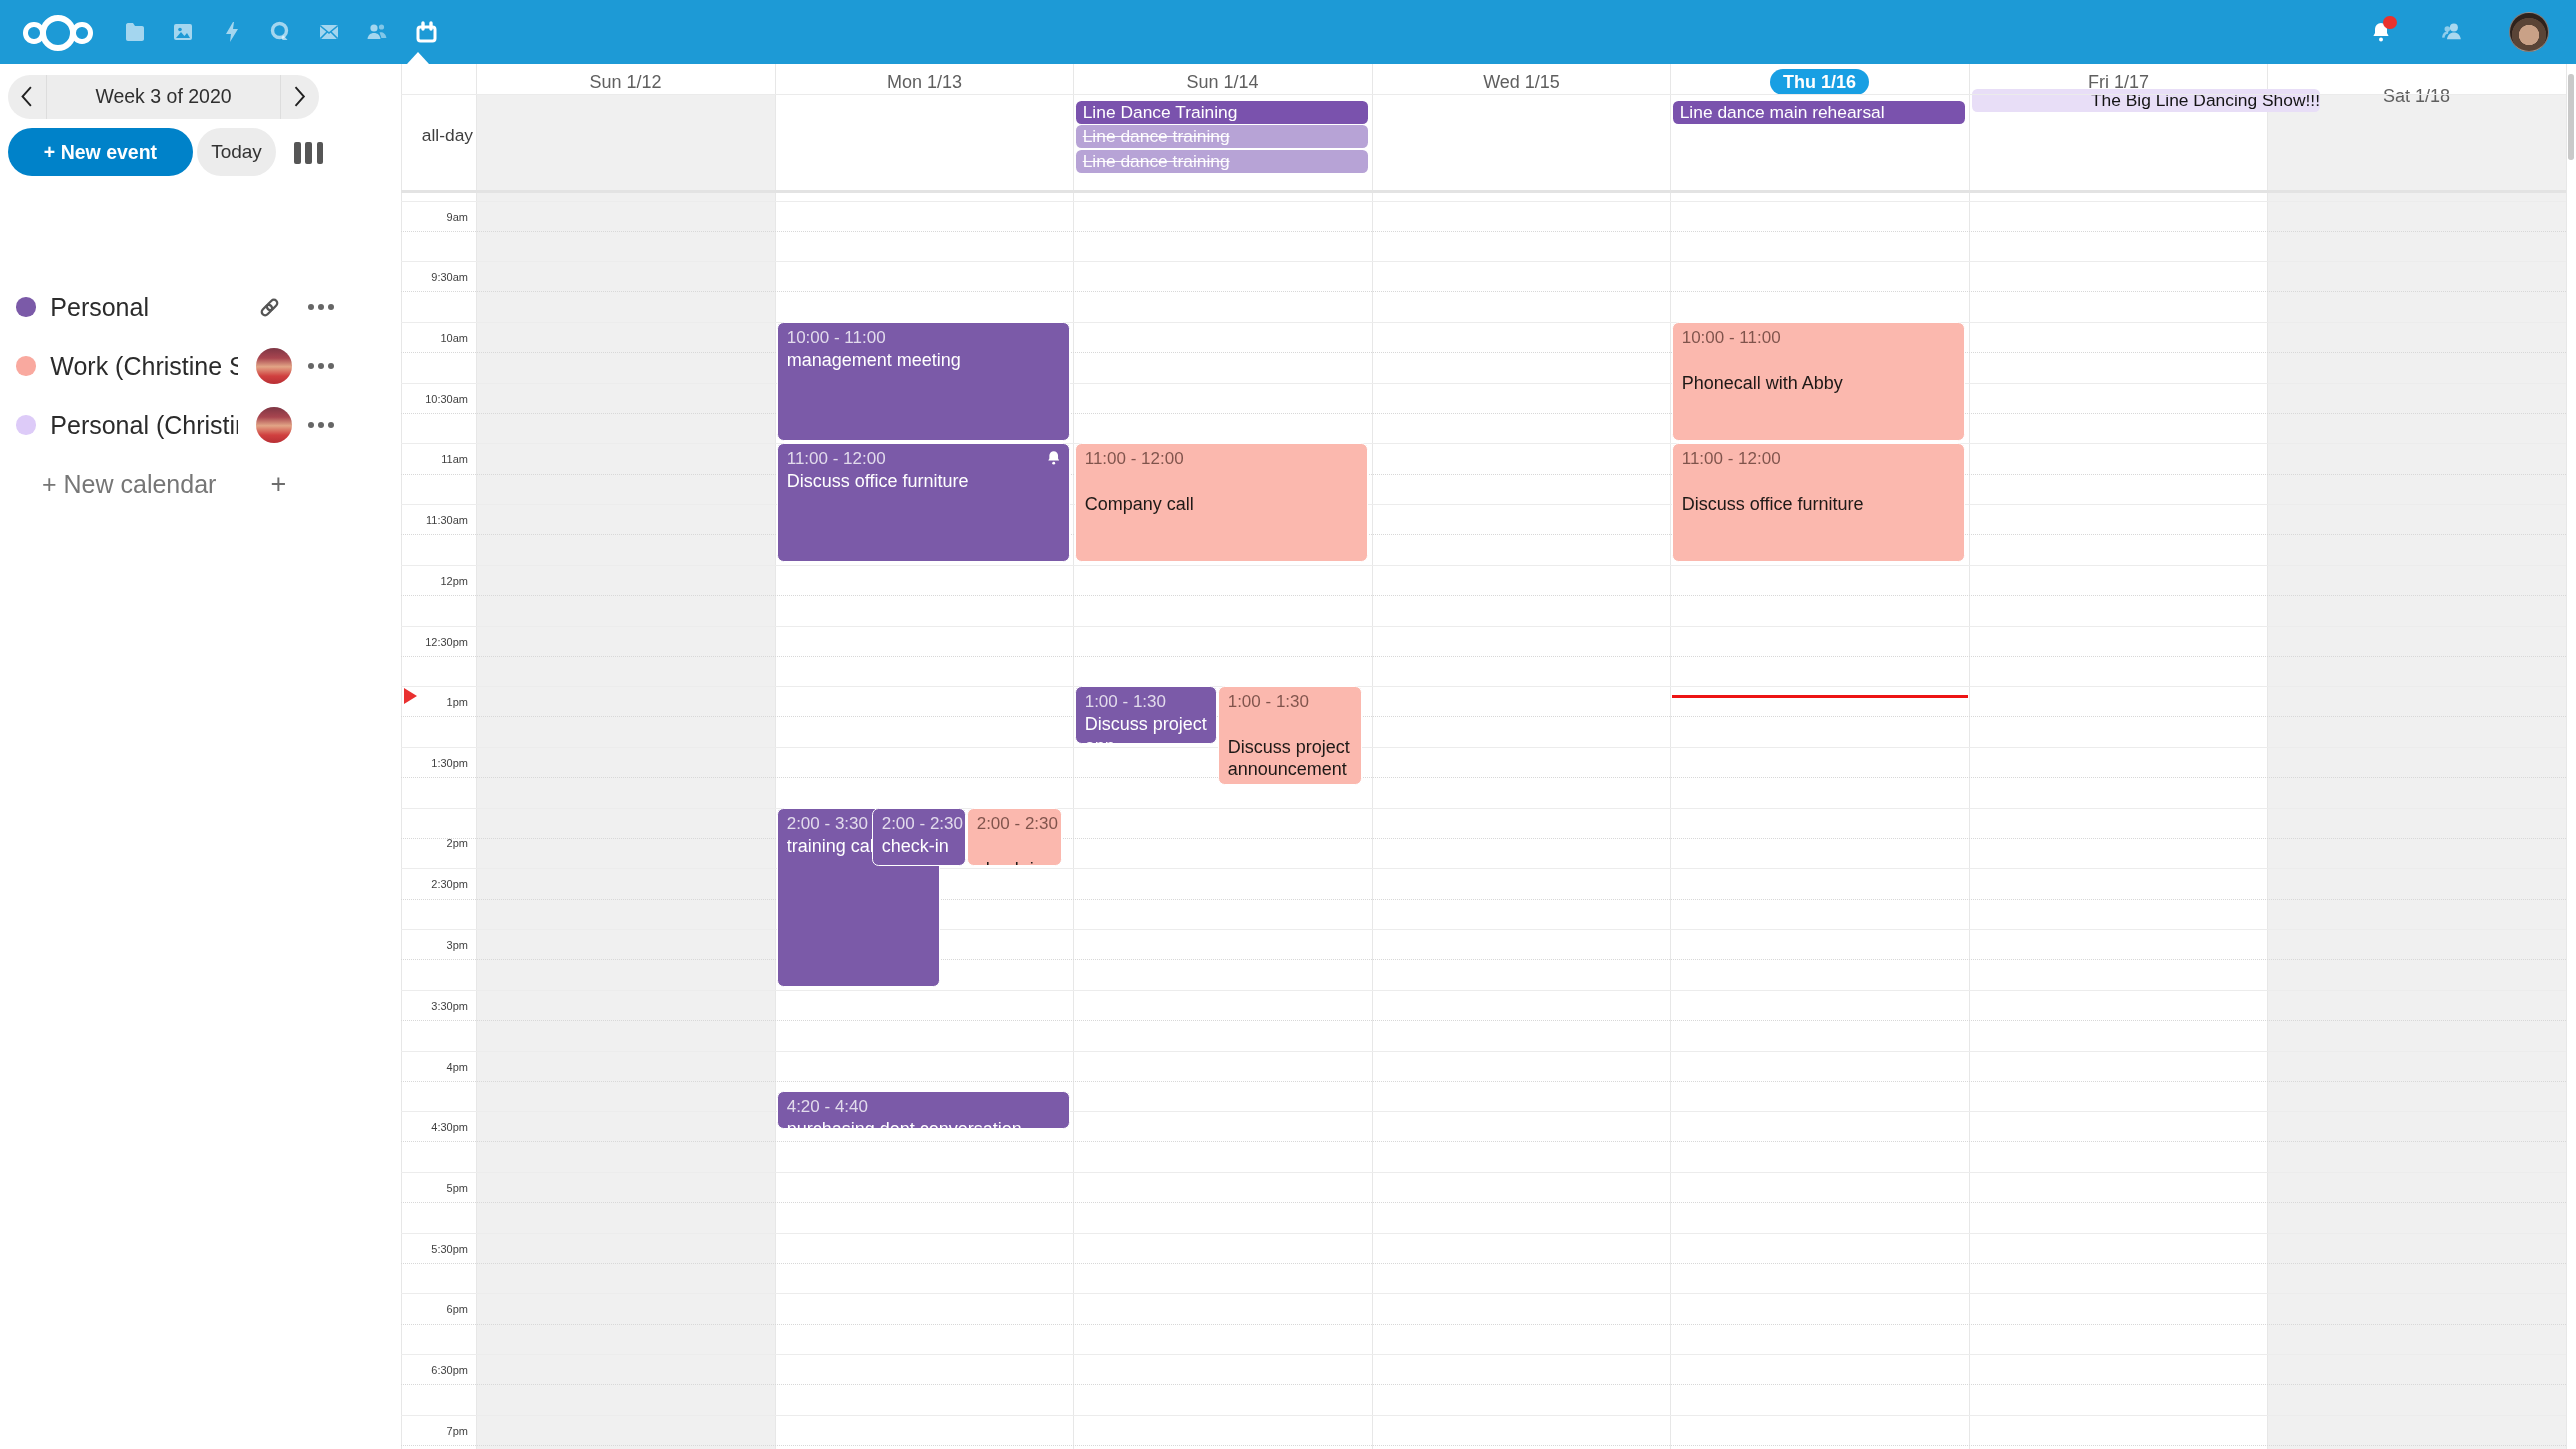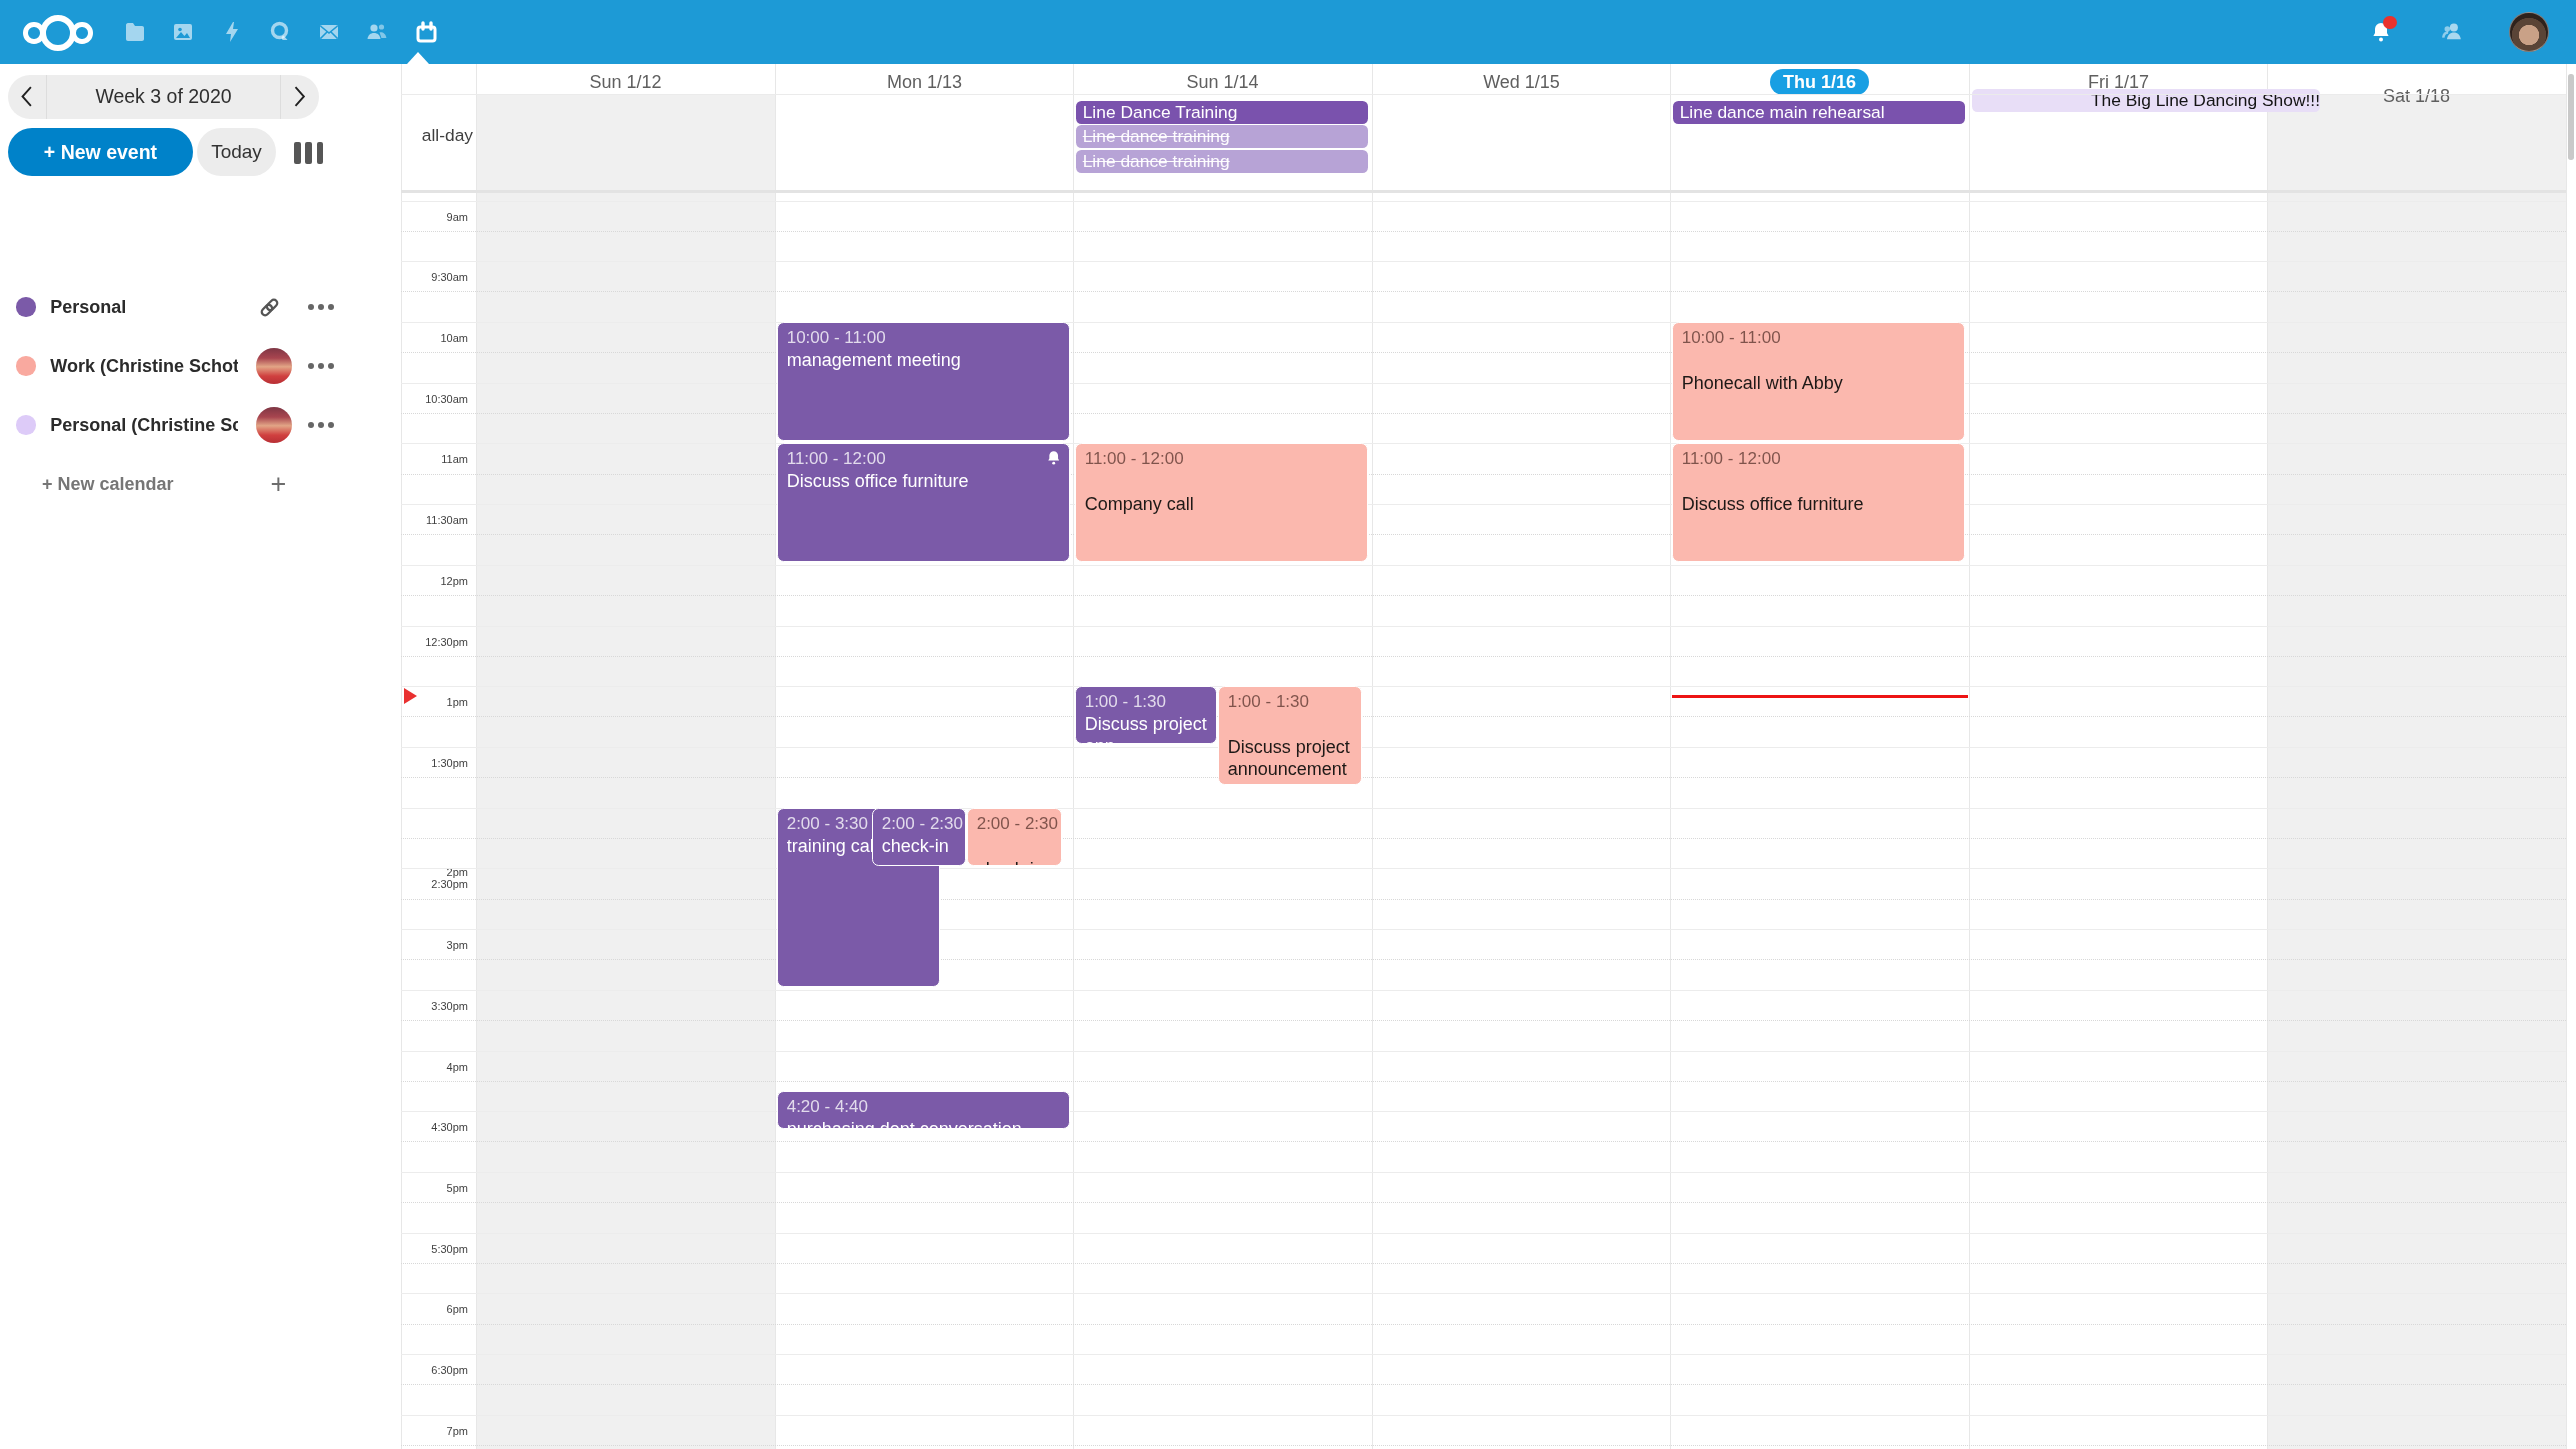--- a/index.html
+++ b/index.html
@@ -32,21 +32,21 @@
   .weekpill .wk-label{flex:1;display:flex;align-items:center;justify-content:center;
       font-size:19.5px;color:#2f2f2f;}
   .btn-new{position:absolute;left:8px;top:64px;width:185px;height:48px;border-radius:24px;
       background:#0082c9;color:#fff;font-weight:bold;font-size:19.5px;display:flex;align-items:center;justify-content:center;cursor:pointer;}
   .btn-today{position:absolute;left:197px;top:64px;width:79px;height:48px;border-radius:24px;
       background:#ececec;color:#333;font-size:19px;display:flex;align-items:center;justify-content:center;cursor:pointer;}
   .viewswitch{position:absolute;left:294px;top:78px;display:flex;gap:4.7px;cursor:pointer;}
   .viewswitch i{display:block;width:6.7px;height:21.5px;background:#565656;border-radius:2px;}
   .cal-item{position:absolute;left:0;width:401px;height:48px;display:flex;align-items:center;}
   .cal-dot{width:19.5px;height:19.5px;border-radius:50%;margin-left:16px;flex:0 0 auto;}
-  .cal-name{margin-left:14.8px;font-size:18px;color:#2b2b2b;white-space:nowrap;overflow:hidden;max-width:188px;font-weight:bold;}
+  .cal-name{margin-left:14.8px;font-size:25px;color:#2b2b2b;white-space:nowrap;overflow:hidden;max-width:188px;}
   .cal-name.muted{color:#767676;}
   .cal-right{position:absolute;right:67px;display:flex;align-items:center;justify-content:center;width:43px;}
   .cal-dots{position:absolute;right:67px;display:flex;gap:4px;cursor:pointer;}
   .cal-dots i{width:6px;height:6px;border-radius:50%;background:#666;}
   .avatar-side{width:36px;height:36px;border-radius:50%;
       background:linear-gradient(180deg,#7e3644 0%,#a8454f 28%,#e2a586 52%,#d0403f 78%,#b82f35 100%);}
   .plus-glyph{font-size:27px;color:#6d6d6d;line-height:27px;}
   
   .hdr-label{position:absolute;top:70px;height:24px;display:flex;align-items:center;justify-content:center;
       font-size:18px;color:#5f5f5f;}
@@ -274,21 +274,21 @@
       <div class="hline dotted" style="left: 401px; top: 656px; width: 2165px;"></div>
       <div class="time-label" style="left: 401px; top: 630px;">12:30pm</div>
       <div class="hline" style="left: 401px; top: 686px; width: 2165px;"></div>
       <div class="hline dotted" style="left: 401px; top: 716px; width: 2165px;"></div>
       <div class="time-label" style="left: 401px; top: 690px;">1pm</div>
       <div class="hline" style="left: 401px; top: 747px; width: 2165px;"></div>
       <div class="hline dotted" style="left: 401px; top: 777px; width: 2165px;"></div>
       <div class="time-label" style="left: 401px; top: 751px;">1:30pm</div>
       <div class="hline" style="left: 401px; top: 808px; width: 2165px;"></div>
       <div class="hline dotted" style="left: 401px; top: 838px; width: 2165px;"></div>
-      <div class="time-label" style="left: 401px; top: 860px;">2pm</div>
+      <div class="time-label" style="left: 401px; top: 831px;">2pm</div>
       <div class="hline" style="left: 401px; top: 868px; width: 2165px;"></div>
       <div class="hline dotted" style="left: 401px; top: 899px; width: 2165px;"></div>
       <div class="time-label" style="left: 401px; top: 872px;">2:30pm</div>
       <div class="hline" style="left: 401px; top: 929px; width: 2165px;"></div>
       <div class="hline dotted" style="left: 401px; top: 959px; width: 2165px;"></div>
       <div class="time-label" style="left: 401px; top: 933px;">3pm</div>
       <div class="hline" style="left: 401px; top: 990px; width: 2165px;"></div>
       <div class="hline dotted" style="left: 401px; top: 1020px; width: 2165px;"></div>
       <div class="time-label" style="left: 401px; top: 994px;">3:30pm</div>
       <div class="hline" style="left: 401px; top: 1051px; width: 2165px;"></div>

